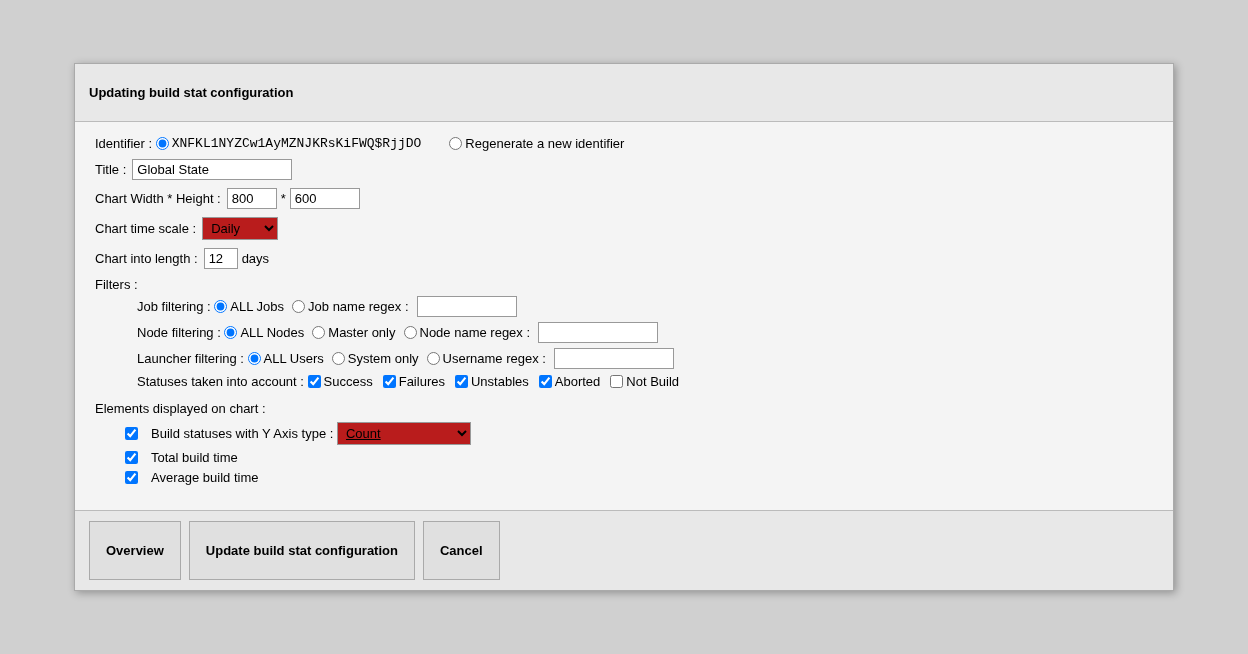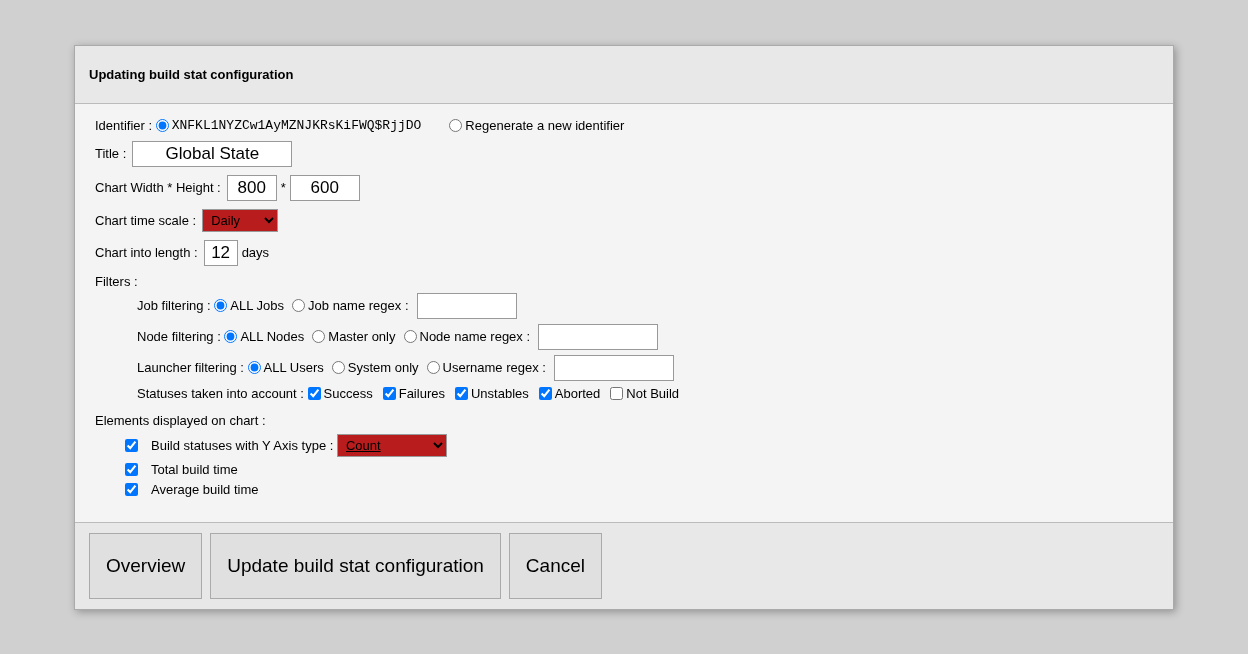--- a/index.html
+++ b/index.html
@@ -47,23 +47,22 @@
     }
 
     .form-row label {
       white-space: nowrap;
       margin-right: 6px;
     }
 
     input[type="text"] {
       border: 1px solid #999;
       padding: 2px 4px;
-      font-size: 17px;
+      font-size: 13px;
       background: #fff;
-      text-align: center;
     }
 
     input[type="radio"],
     input[type="checkbox"] {
       margin-right: 3px;
       cursor: pointer;
     }
 
     select {
       border: 1px solid #999;
@@ -115,25 +114,25 @@
     .dialog-footer {
       border-top: 1px solid #bbb;
       padding: 10px 14px;
       background: #e8e8e8;
       display: flex;
       gap: 8px;
     }
 
     .footer-btn {
       padding: 21px 16px;
-      font-size: 19px;
+      font-size: 13px;
       background: #e0e0e0;
       border: 1px solid #aaa;
       cursor: pointer;
-      font-weight: normal;
+      font-weight: bold;
     }
 
     .radio-label {
       display: inline-flex;
       align-items: center;
       margin-right: 8px;
       white-space: nowrap;
       cursor: pointer;
     }
 
@@ -288,21 +287,21 @@
 
     <div class="elements-section">
       <div class="elements-label">Elements displayed on chart :</div>
       <ul class="elements-list">
 
         <li>
           <label class="checkbox-label">
             <input type="checkbox" checked="" style="">
           </label>
           <span>Build statuses with Y Axis type :</span>&nbsp;
-          <select style="width: 110px; text-decoration: underline;">
+          <select style="width: 134px; text-decoration: underline;">
             <option>Count</option>
             <option>Percentage</option>
           </select>
         </li>
 
         <li>
           <label class="checkbox-label">
             <input type="checkbox" checked="" style="">
           </label>
           <span>Total build time</span>

